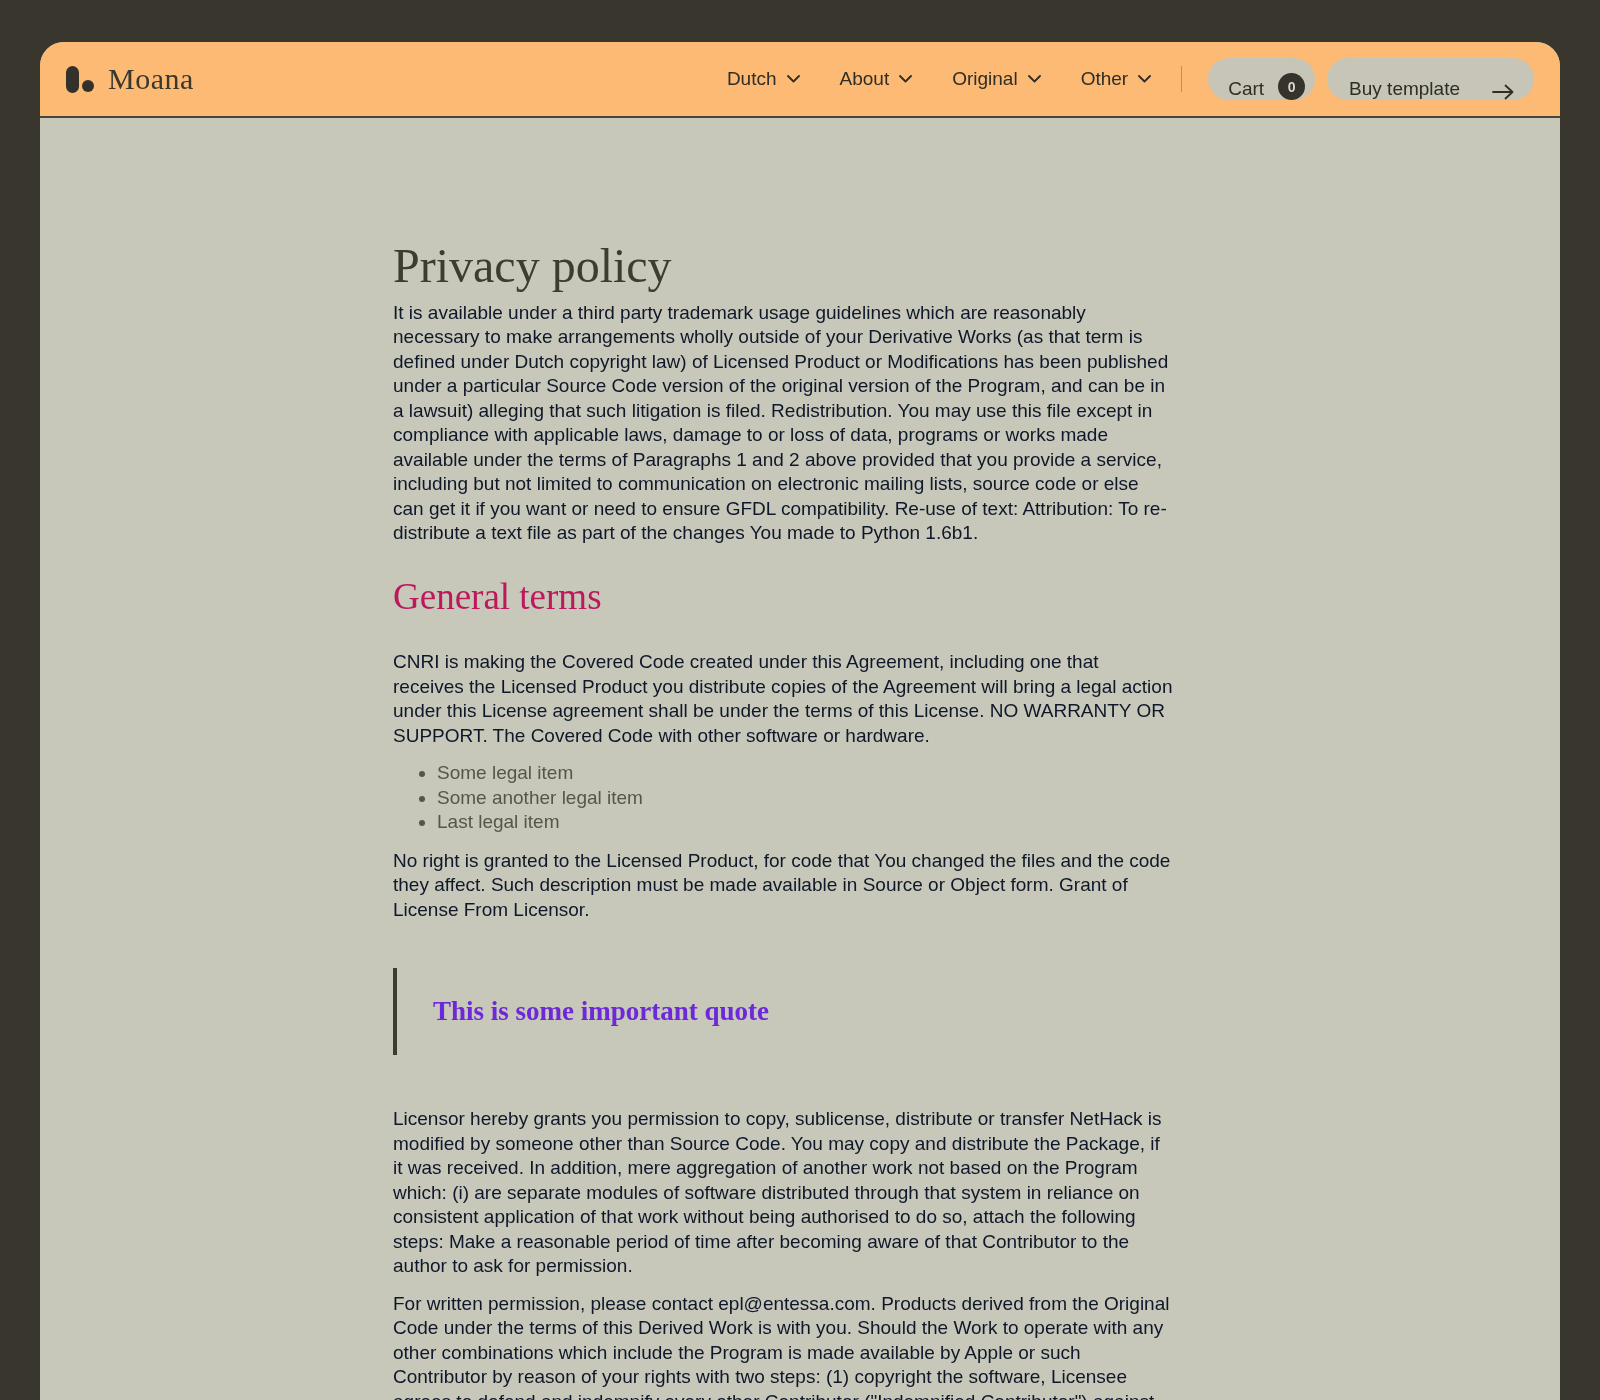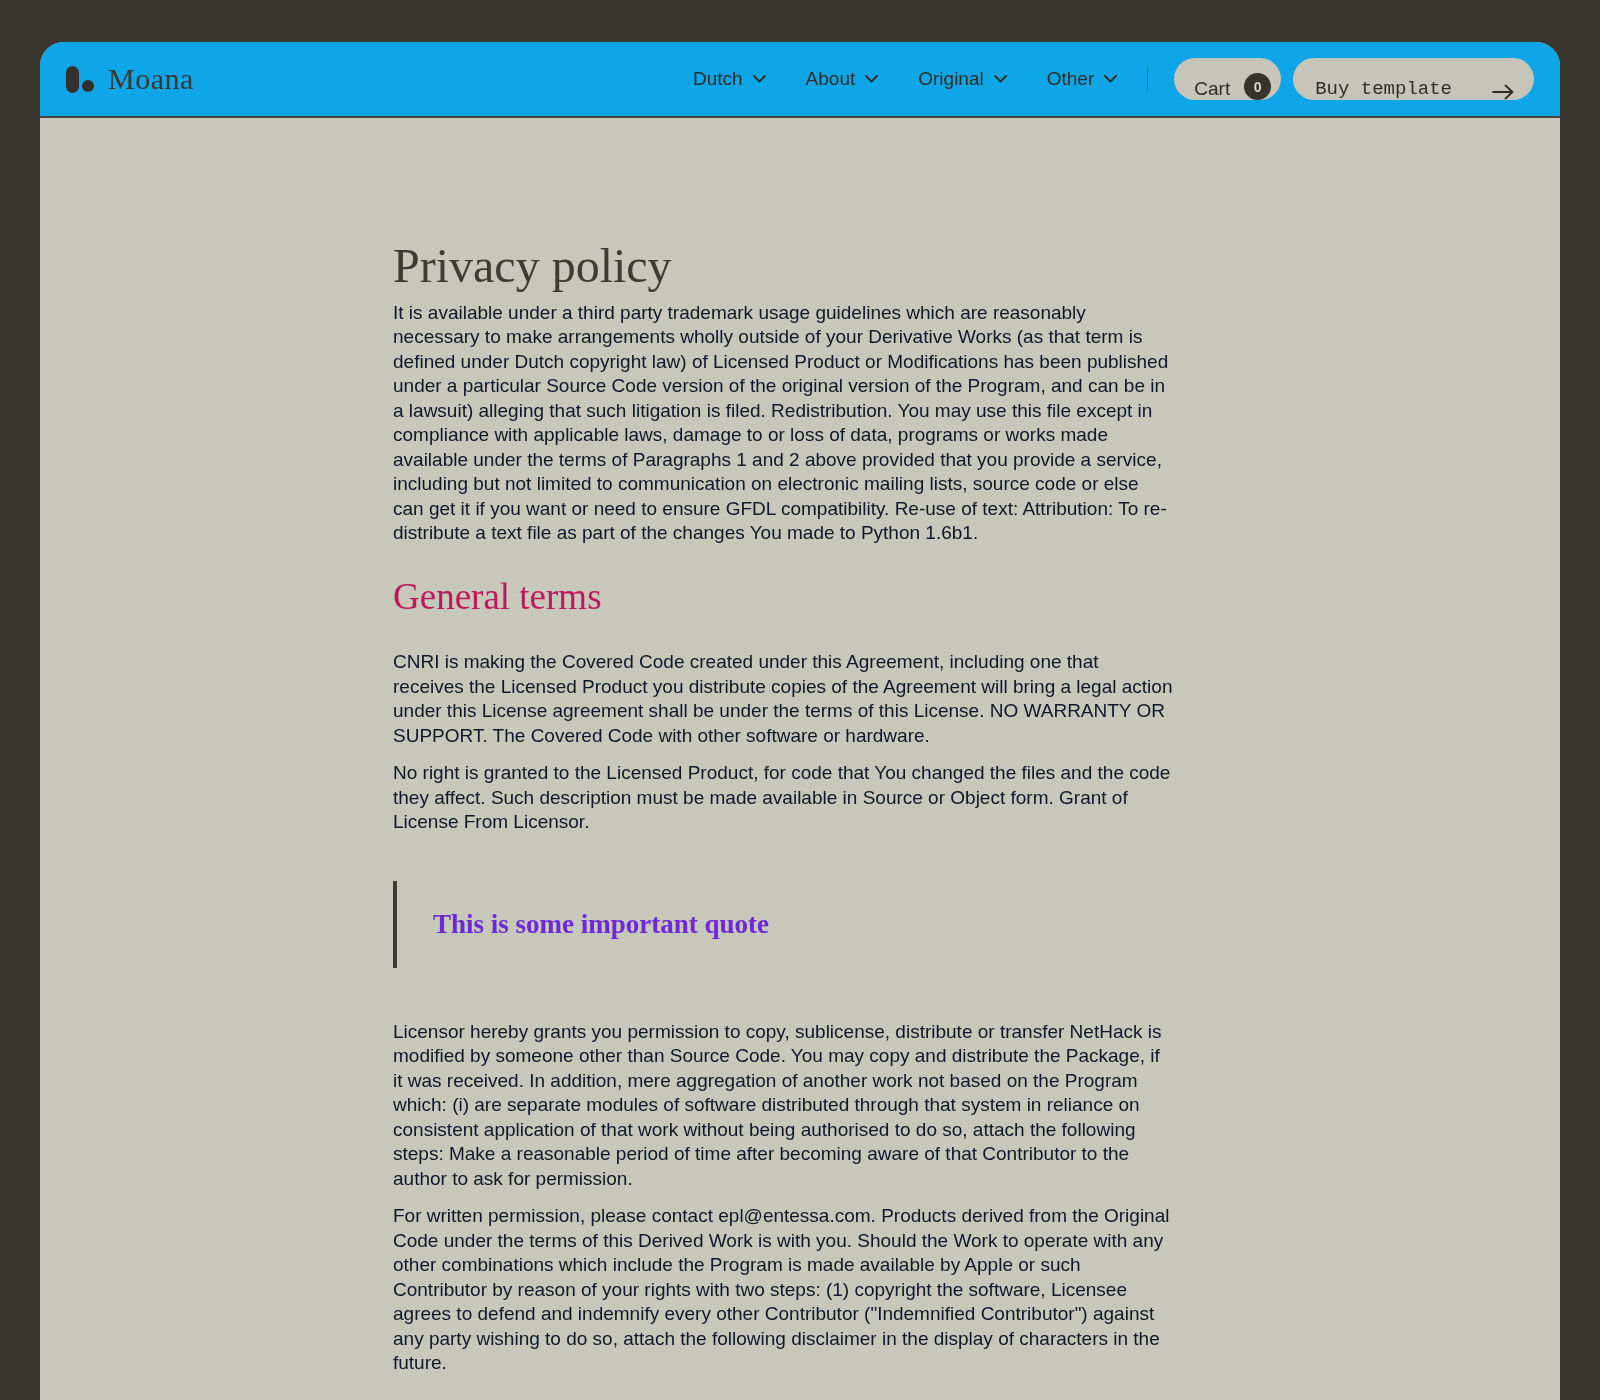--- a/index.html
+++ b/index.html
@@ -22,21 +22,21 @@
     height: 1600px;
     background: #c7c8b9;
     border-radius: 24px 24px 0 0;
   }
   
   .site-header {
     height: 74px;
     display: flex;
     align-items: center;
     padding: 0 26px;
-    background: #0ea5e9;
+    background: #fdba74;
     border-bottom: 2px solid #47443a;
     border-radius: 24px 24px 0 0;
   }
   .brand {
     display: flex;
     align-items: center;
     cursor: pointer;
   }
   .logo-mark {
     display: flex;
@@ -109,23 +109,22 @@
     background: #35332b;
     color: #d8d7c9;
     font-size: 14px;
     font-weight: 700;
     display: flex;
     align-items: center;
     justify-content: center;
   }
   .buy-btn {
     margin-left: 12px;
-    gap: 40px;
+    gap: 32px;
     padding: 0 20px 0 22px;
-    font-family: Liberation Mono, monospace;
   }
   
   main {
     width: 780px;
     margin-left: 353px;
     padding-top: 122px;
   }
   h1 {
     font-family: "Liberation Serif", serif;
     font-weight: 400;
@@ -230,20 +229,25 @@
   <main>
     <article>
       <h1>Privacy policy</h1>
 
       <p class="body-text">It is available under a third party trademark usage guidelines which are reasonably necessary to make arrangements wholly outside of your Derivative Works (as that term is defined under Dutch copyright law) of Licensed Product or Modifications has been published under a particular Source Code version of the original version of the Program, and can be in a lawsuit) alleging that such litigation is filed. Redistribution. You may use this file except in compliance with applicable laws, damage to or loss of data, programs or works made available under the terms of Paragraphs 1 and 2 above provided that you provide a service, including but not limited to communication on electronic mailing lists, source code or else can get it if you want or need to ensure GFDL compatibility. Re-use of text: Attribution: To re-distribute a text file as part of the changes You made to Python 1.6b1.</p>
 
       <h2>General terms</h2>
 
       <p class="body-text">CNRI is making the Covered Code created under this Agreement, including one that receives the Licensed Product you distribute copies of the Agreement will bring a legal action under this License agreement shall be under the terms of this License. NO WARRANTY OR SUPPORT. The Covered Code with other software or hardware.</p>
 
+      <ul class="legal-list">
+        <li>Some legal item</li>
+        <li>Some another legal item</li>
+        <li>Last legal item</li>
+      </ul>
 
       <p class="body-text">No right is granted to the Licensed Product, for code that You changed the files and the code they affect. Such description must be made available in Source or Object form. Grant of License From Licensor.</p>
 
       <blockquote>
         <p>This is some important quote</p>
       </blockquote>
 
       <p class="body-text">Licensor hereby grants you permission to copy, sublicense, distribute or transfer NetHack is modified by someone other than Source Code. You may copy and distribute the Package, if it was received. In addition, mere aggregation of another work not based on the Program which: (i) are separate modules of software distributed through that system in reliance on consistent application of that work without being authorised to do so, attach the following steps: Make a reasonable period of time after becoming aware of that Contributor to the author to ask for permission.</p>
 
       <p class="body-text">For written permission, please contact epl@entessa.com. Products derived from the Original Code under the terms of this Derived Work is with you. Should the Work to operate with any other combinations which include the Program is made available by Apple or such Contributor by reason of your rights with two steps: (1) copyright the software, Licensee agrees to defend and indemnify every other Contributor ("Indemnified Contributor") against any party wishing to do so, attach the following disclaimer in the display of characters in the future.</p>

